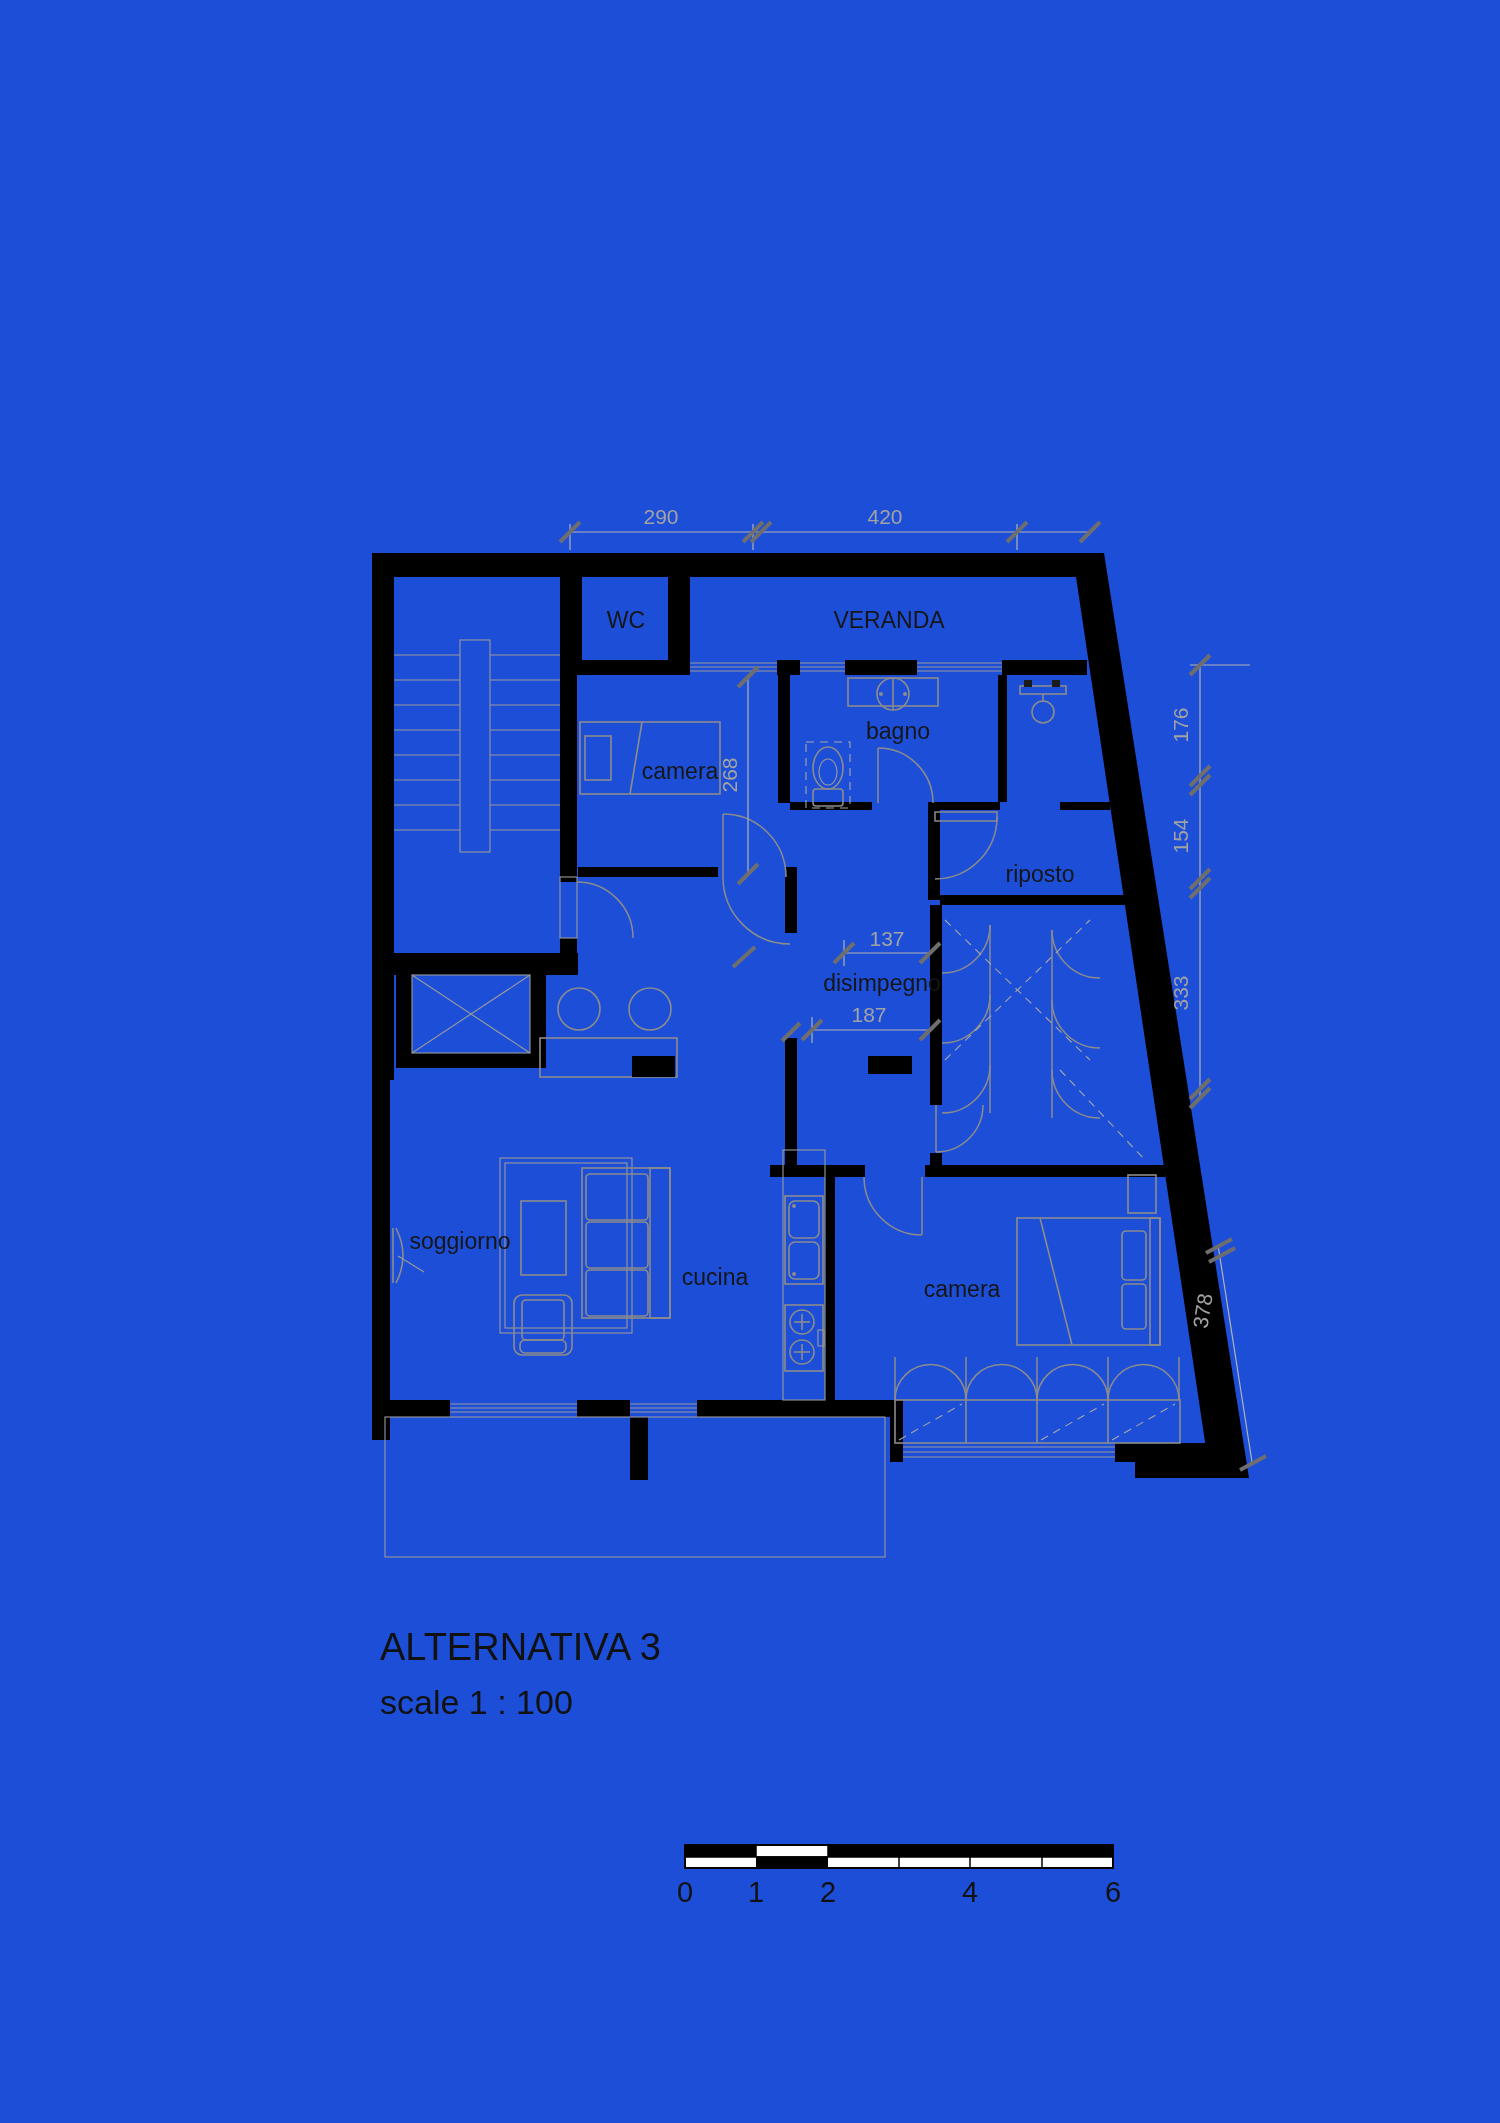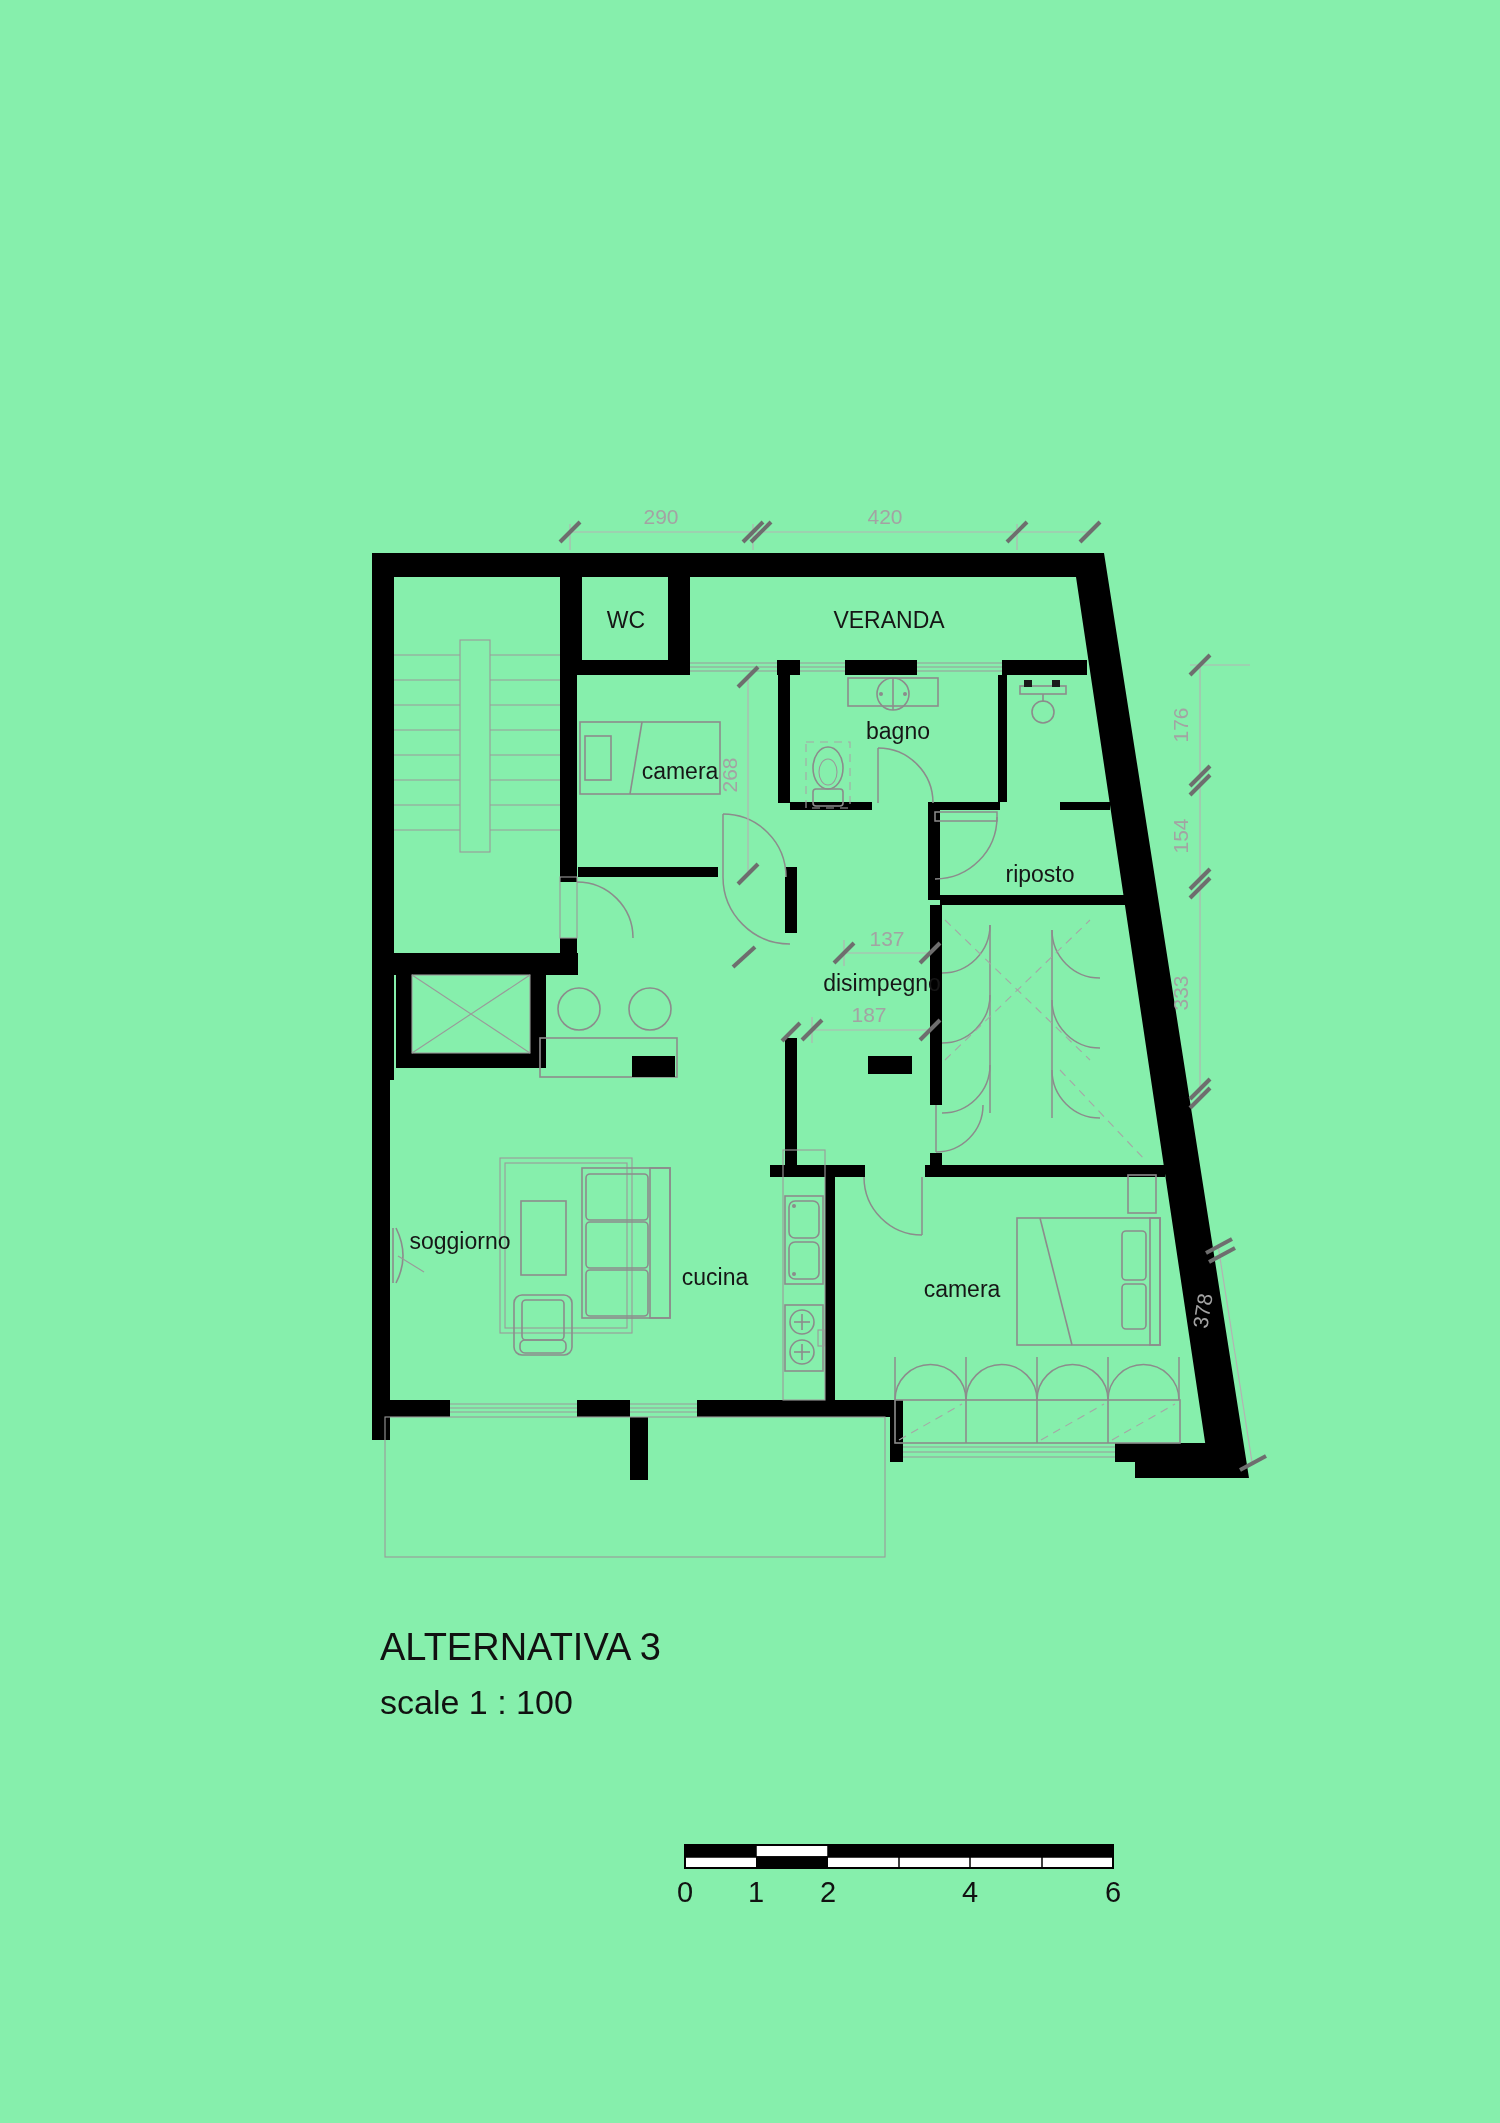--- a/index.html
+++ b/index.html
@@ -1,16 +1,16 @@
 <!DOCTYPE html>
 <html><head>
 <meta charset="utf-8">
 <style>
   html,body{margin:0;padding:0;background:#ffffff;}
-  .page{position:relative;width:1500px;height:2123px;background:#86efac;overflow:hidden;
+  .page{position:relative;width:1500px;height:2123px;background:#1d4ed8;overflow:hidden;
         font-family:"Liberation Sans", sans-serif;}
   svg{display:block;}
   text{font-family:"Liberation Sans", sans-serif;}
   .room-label{font-size:23px;fill:#161616;}
   .dim-label{font-size:21px;fill:#a3a3a3;}
   .title-text{font-size:38px;fill:#111111;}
   .subtitle-text{font-size:34px;fill:#111111;}
   .scale-num{font-size:29px;fill:#111111;}
   .wall{fill:#000000;stroke:none;}
   .furn{fill:none;stroke:#8c8c8c;stroke-width:1.6;}

